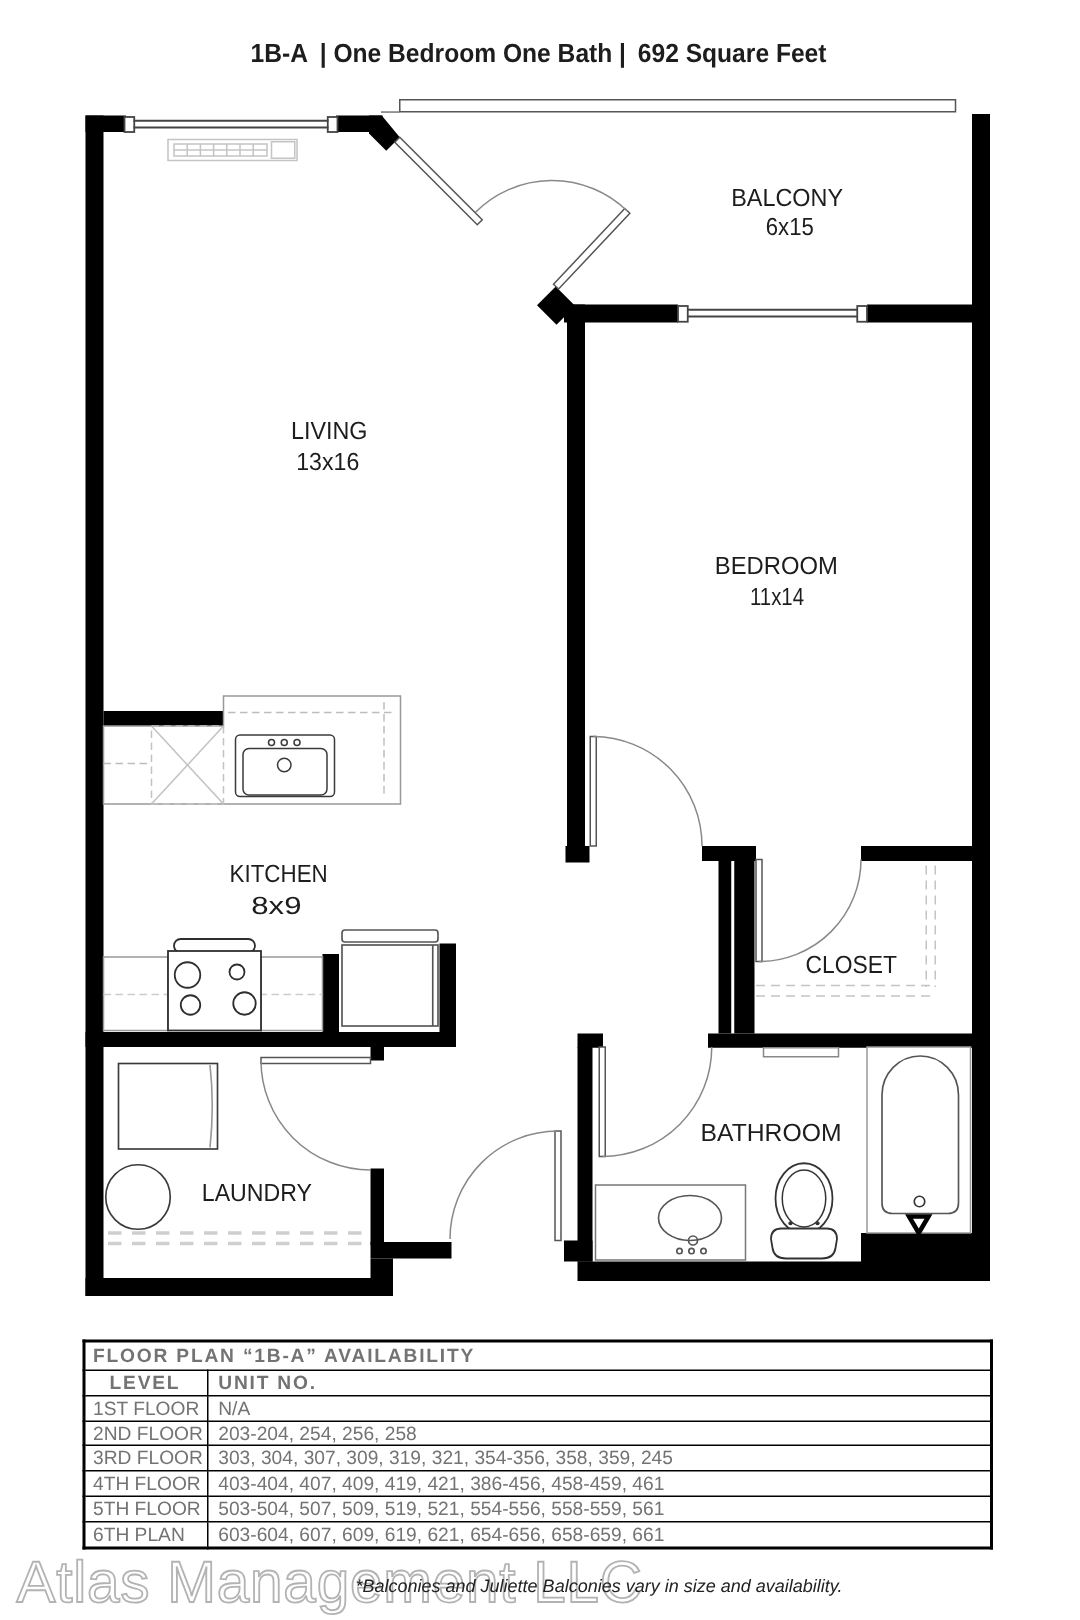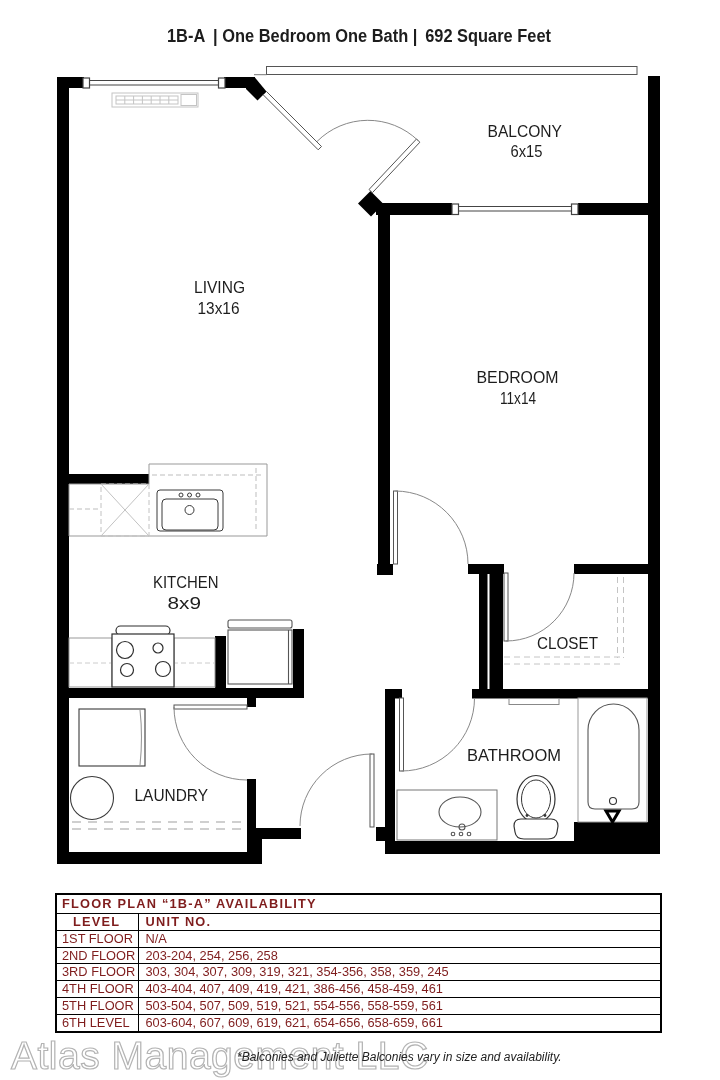--- a/index.html
+++ b/index.html
@@ -242,21 +242,21 @@
 
   <text class="room" x="537" y="648.5" textLength="61" lengthAdjust="spacingAndGlyphs">CLOSET</text>
 
   <text class="room" x="467" y="760.5" textLength="94" lengthAdjust="spacingAndGlyphs">BATHROOM</text>
 
   <text class="room" x="134.5" y="800.5" textLength="73.5" lengthAdjust="spacingAndGlyphs">LAUNDRY</text>
 </svg>
 
 <div style="position:absolute;left:11px;top:1034px;font-family:Liberation Sans, sans-serif;font-size:39px;letter-spacing:0.5px;color:#ffffff;-webkit-text-stroke:1.2px #b3b3b3;white-space:nowrap;">Atlas Management LLC</div>
 
-<table style="position:absolute;left:55px;top:893px;width:607px;border-collapse:collapse;border:2px solid #000;font-size:12.8px;color:#7f1d1d;table-layout:fixed;white-space:nowrap;line-height:13.8px;">
+<table style="position:absolute;left:55px;top:893px;width:607px;border-collapse:collapse;border:2px solid #000;font-size:12.8px;color:#737373;table-layout:fixed;white-space:nowrap;line-height:13.8px;">
   <colgroup>
       <col style="width:82px">
       <col>
     </colgroup>
 
   <tbody>
       <tr>
         <td colspan="2" style="border:1.5px solid #000;font-weight:bold;letter-spacing:1.2px;padding:2px 0 2px 5px;height:14px;">FLOOR PLAN “1B-A” AVAILABILITY</td>
       </tr>
 
@@ -284,20 +284,20 @@
     <td style="border:1.5px solid #000;letter-spacing:0px;padding:1px 0 1px 5px;height:13px;">4TH FLOOR</td>
     <td style="border:1.5px solid #000;letter-spacing:0px;padding:1px 0 1px 7px;">403-404, 407, 409, 419, 421, 386-456, 458-459, 461</td>
   </tr>
 
   <tr>
     <td style="border:1.5px solid #000;letter-spacing:0px;padding:1px 0 1px 5px;height:13px;">5TH FLOOR</td>
     <td style="border:1.5px solid #000;letter-spacing:0px;padding:1px 0 1px 7px;">503-504, 507, 509, 519, 521, 554-556, 558-559, 561</td>
   </tr>
 
   <tr>
-    <td style="border:1.5px solid #000;letter-spacing:0px;padding:1px 0 1px 5px;height:13px;">6TH LEVEL</td>
+    <td style="border:1.5px solid #000;letter-spacing:0px;padding:1px 0 1px 5px;height:13px;">6TH PLAN</td>
     <td style="border:1.5px solid #000;letter-spacing:0px;padding:1px 0 1px 7px;">603-604, 607, 609, 619, 621, 654-656, 658-659, 661</td>
   </tr>
 </tbody>
   </table>
 
 <div style="position:absolute;left:237px;top:1050px;font-style:italic;font-size:12px;color:#222;">*Balconies and Juliette Balconies vary in size and availability.</div>
 
 
 </body></html>

